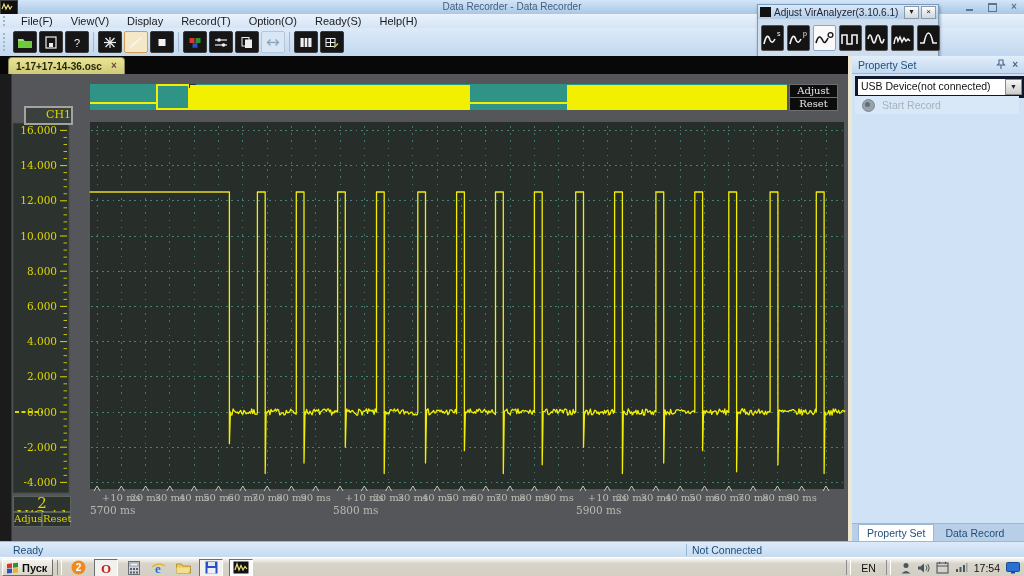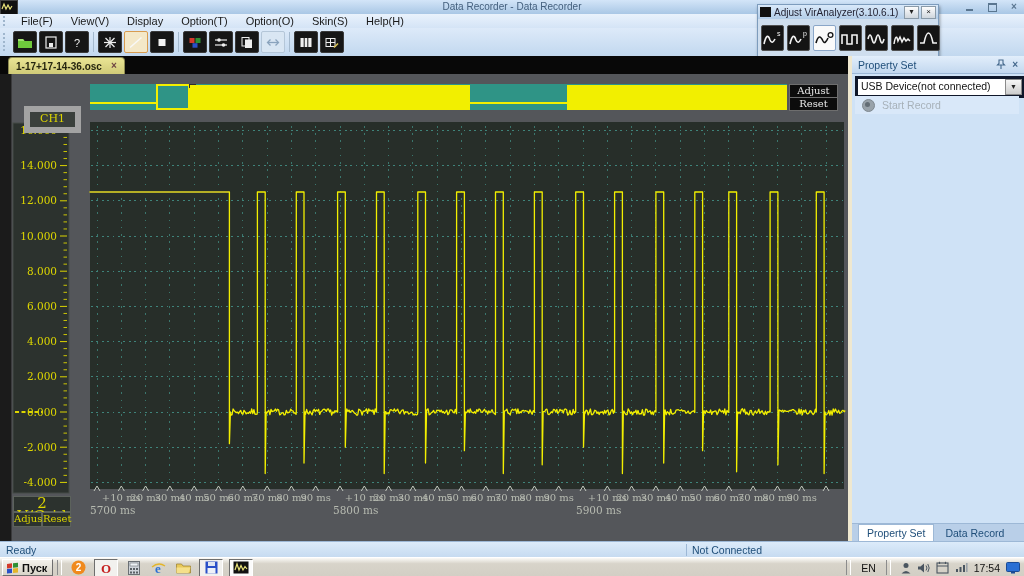--- a/index.html
+++ b/index.html
@@ -43,22 +43,22 @@
   .wavebtn.sel{background:#fafafa;border:1px solid #8aa6c8;}
   
   .tabbar{left:0;top:56px;width:853px;height:18px;background:#080808;}
   .tab{left:8px;top:1px;height:16px;background:linear-gradient(#eae594,#cfca78);border:1px solid #8c8a52;
     border-bottom:none;border-radius:4px 4px 0 0;display:flex;align-items:center;padding:0 7px;gap:9px;}
   .tab .lbl{font-size:10px;color:#26260f;font-weight:bold;}
   .tab .x{font-size:10px;color:#6d4343;font-weight:bold;line-height:10px;}
   
   .scope{left:0;top:74px;width:853px;height:467px;background:#54565a;}
   .leftstrip{left:0;top:0;width:11px;height:467px;background:#1b1b1b;border-right:1px solid #3a3a3c;}
-  .ch1box{left:24px;top:32px;width:45px;height:15px;background:#3a403c;border:6px solid #a3a3a3;
-    color:#ddd600;font-size:11px;text-align:center;line-height:14px;font-family:"DejaVu Serif",serif;}
+  .ch1box{left:24px;top:32px;width:45px;height:15px;background:#3a403c;border:2px solid #a3a3a3;
+    color:#ddd600;font-size:11px;text-align:right;line-height:14px;font-family:"DejaVu Serif",serif;}
   .vgrid{left:13px;top:422px;width:56px;height:14px;background:#2c322e;border:1px solid #5c625c;
     color:#ddd600;font-size:15px;text-align:center;line-height:13px;font-family:"DejaVu Serif",serif;}
   .sbtn{width:27px;height:13px;background:#2c322e;border:1px solid #5c625c;color:#ddd600;
     font-size:10px;text-align:center;line-height:12px;font-family:"DejaVu Serif",serif;}
   
   .ovbar{left:90px;top:10px;width:697px;height:26px;background:#2f9486;overflow:hidden;}
   .ov-y{position:absolute;background:#f2ef00;}
   .ov-selbox{position:absolute;border:2px solid #f2ef00;background:transparent;}
   .ov-notch{position:absolute;background:#2d2d2d;}
   .ovbtn{left:789px;width:47px;height:12px;background:#0c0c0c;border:1px solid #6e6e6e;color:#e9e9e9;
@@ -119,21 +119,21 @@
         <i></i>
       </span>
     <span class="wc wc-rest">
         <i></i>
       </span>
     <span class="wc wc-close">×</span>
   </div>
 
   <div class="abs menubar">
     <span class="grip"></span>
-    <span id="menu-items"><span class="menu-item">File(F)</span><span class="menu-item">View(V)</span><span class="menu-item">Display</span><span class="menu-item">Option(T)</span><span class="menu-item">Option(O)</span><span class="menu-item">Skin(S)</span><span class="menu-item">Help(H)</span></span>
+    <span id="menu-items"><span class="menu-item">File(F)</span><span class="menu-item">View(V)</span><span class="menu-item">Display</span><span class="menu-item">Record(T)</span><span class="menu-item">Option(O)</span><span class="menu-item">Ready(S)</span><span class="menu-item">Help(H)</span></span>
   </div>
 
   <div class="abs toolbar">
     <span class="grip"></span>
     <span class="tb">
       <svg width="16" height="13" viewBox="0 0 16 13">
           <path d="M1,3 h5 l1.5,2 h7.5 v7 H1 z" fill="#6fc93c"></path>
           <path d="M1,3 h5 l1.5,2 H1 z" fill="#9fe070"></path>
         </svg>
       </span>
@@ -490,21 +490,21 @@
         </span>
       <span class="t">Start Record</span>
     </div>
     <div class="abs rp-tabs">
       <span class="rp-tab active">Property Set</span>
       <span class="rp-tab idle">Data Record</span>
     </div>
   </div>
 
   <div class="abs statusbar">
-    <span class="abs" style="left:6px;top:2px;text-align:right;">Ready</span>
+    <span class="abs" style="left:13px;top:2px;text-align:right;">Ready</span>
     <span class="abs sep"></span>
     <span class="abs" style="left:692px;top:2px;">Not Connected</span>
   </div>
 
   <div class="abs taskbar">
     <div class="startbtn">
       <svg width="13" height="12" viewBox="0 0 13 12">
         <g transform="skewY(-6)">
             <rect x="1" y="2" width="5" height="4.5" fill="#d33a2a"></rect>
             <rect x="7" y="2" width="5" height="4.5" fill="#2f8f33"></rect>

